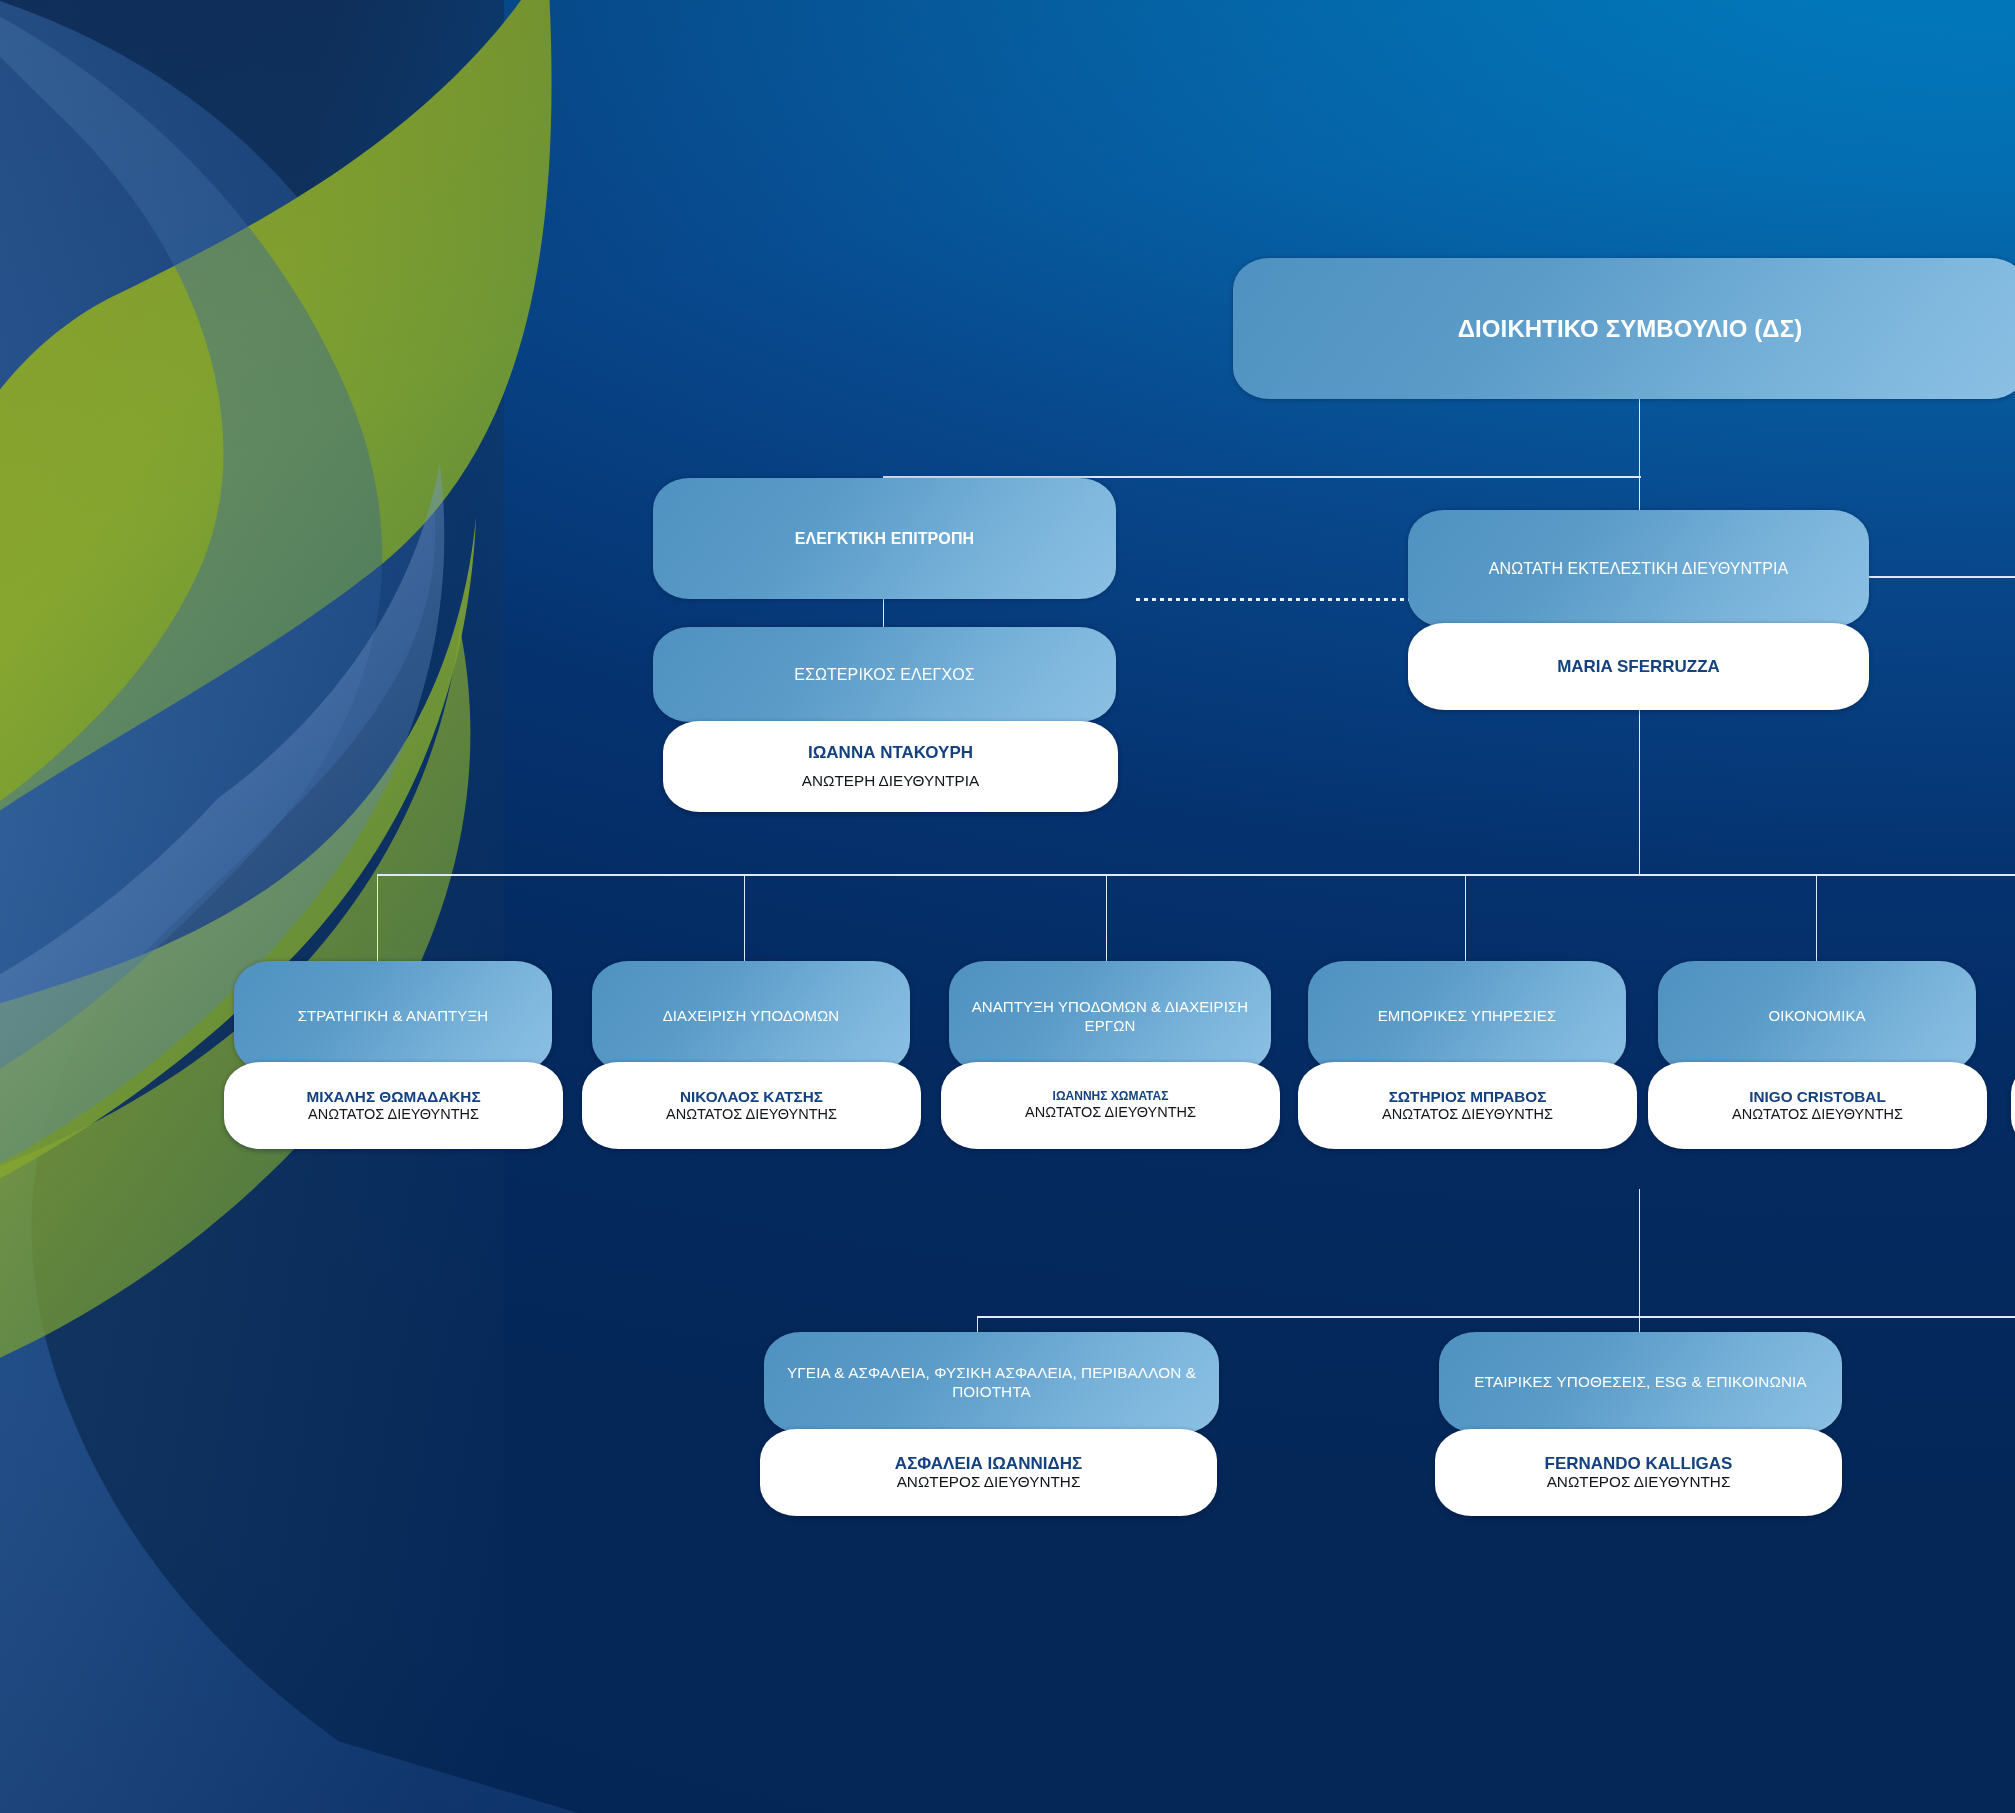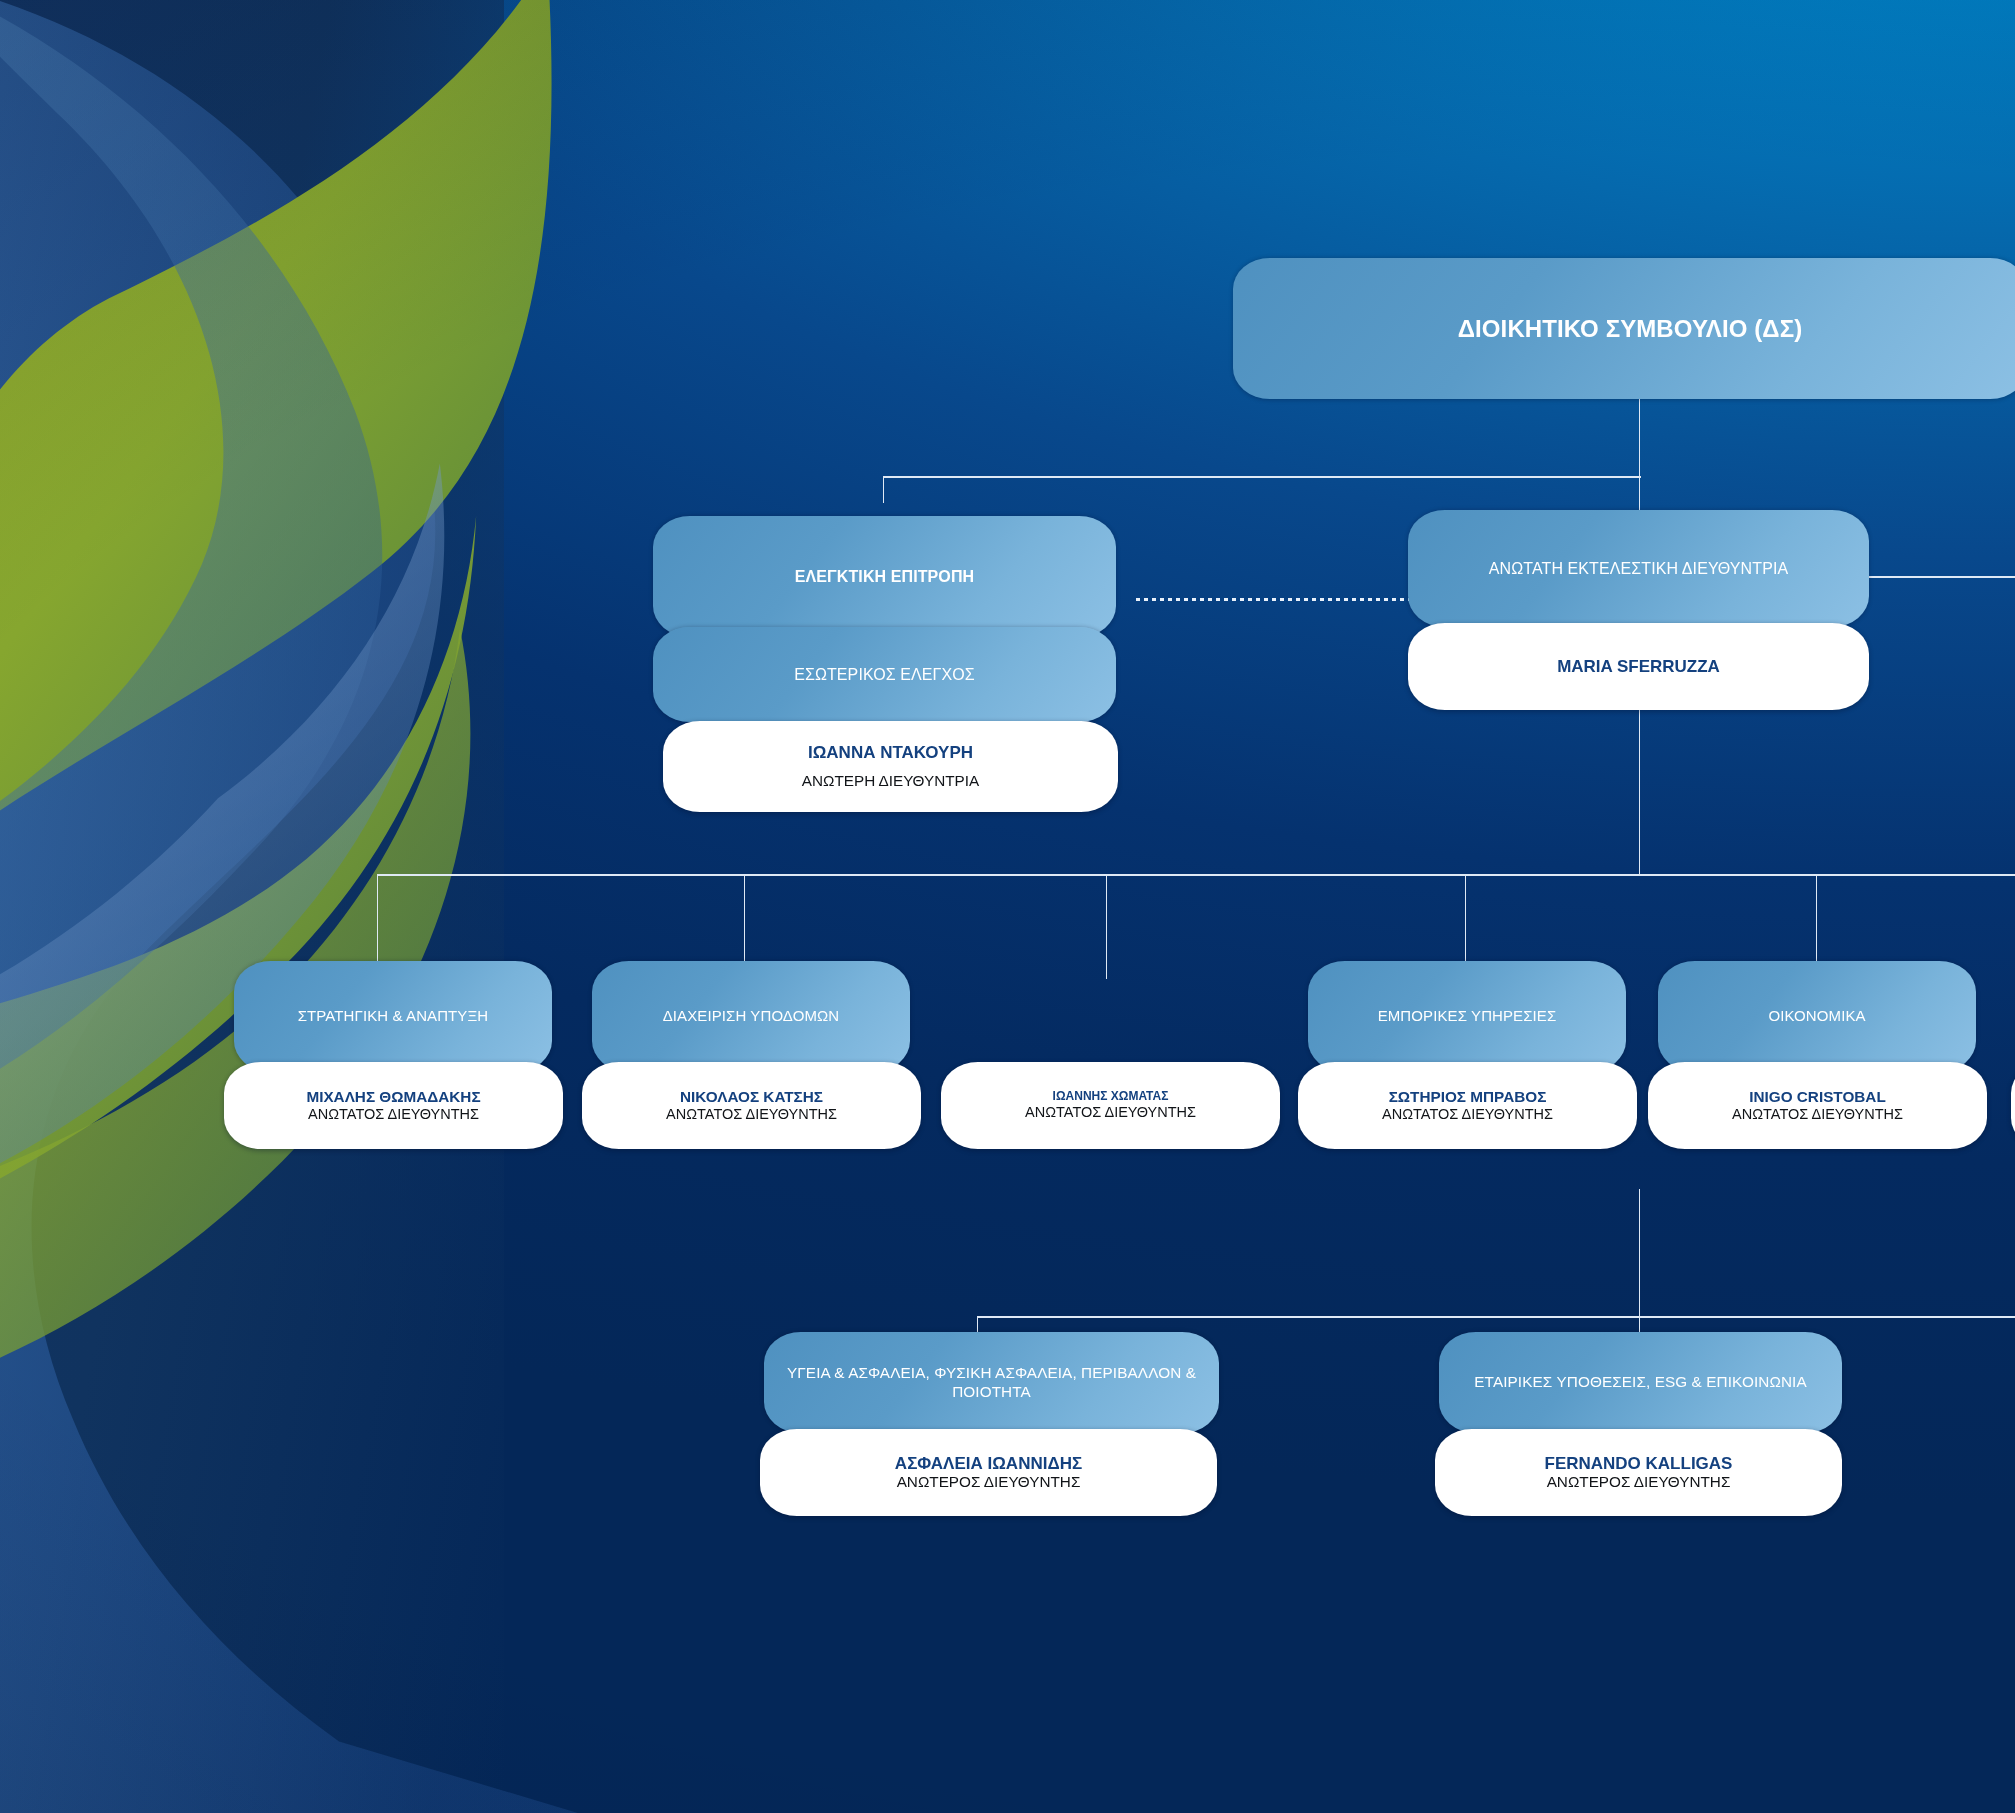--- a/index.html
+++ b/index.html
@@ -110,21 +110,21 @@
 
   <div class="ln lnv" style="left:1639px;top:1189px;height:129px;"></div>
   <div class="ln lnh" style="left:977px;top:1316px;width:1392px;"></div>
   <div class="ln lnv" style="left:977px;top:1316px;height:109px;"></div>
   <div class="ln lnv" style="left:1639px;top:1316px;height:109px;"></div>
 
   <div class="unit" style="left:1233px;top:258px;width:794px;height:141px;font-size:24px;font-weight:bold;">
     <span class="lbl">ΔΙΟΙΚΗΤΙΚΟ ΣΥΜΒΟΥΛΙΟ (ΔΣ)</span>
   </div>
 
-  <div class="unit" style="left:653px;top:478px;width:463px;height:121px;font-size:16px;font-weight:bold;margin-top:38px;">
+  <div class="unit" style="left:653px;top:478px;width:463px;height:121px;font-size:16px;font-weight:bold;">
     <span class="lbl">ΕΛΕΓΚΤΙΚΗ ΕΠΙΤΡΟΠΗ</span>
   </div>
 
   <div class="unit" style="left:653px;top:627px;width:463px;height:95px;font-size:16px;">
     <span class="lbl">ΕΣΩΤΕΡΙΚΟΣ ΕΛΕΓΧΟΣ</span>
   </div>
   <div class="person" style="left:663px;top:721px;width:455px;height:91px;gap:9px;">
     <span class="pname" style="font-size:17px;">ΙΩΑΝΝΑ ΝΤΑΚΟΥΡΗ</span>
     <span class="prole" style="font-size:15.3px;">ΑΝΩΤΕΡΗ ΔΙΕΥΘΥΝΤΡΙΑ</span>
   </div>
@@ -145,20 +145,23 @@
     </div>
 
   <div class="unit" style="left:592px;top:961px;width:318px;height:111px;font-size:15px;">
     <span class="lbl">ΔΙΑΧΕΙΡΙΣΗ ΥΠΟΔΟΜΩΝ</span>
     </div>
   <div class="person" style="left:582px;top:1062px;width:339px;height:87px;">
     <span class="pname" style="font-size:15.3px;">ΝΙΚΟΛΑΟΣ ΚΑΤΣΗΣ</span>
     <span class="prole" style="font-size:14.5px;">ΑΝΩΤΑΤΟΣ ΔΙΕΥΘΥΝΤΗΣ</span>
     </div>
 
+  <div class="unit" style="left:949px;top:961px;width:322px;height:111px;font-size:15px;">
+    <span class="lbl">ΑΝΑΠΤΥΞΗ ΥΠΟΔΟΜΩΝ &amp; ΔΙΑΧΕΙΡΙΣΗ ΕΡΓΩΝ</span>
+    </div>
   <div class="person" style="left:941px;top:1062px;width:339px;height:87px;">
     <span class="pname" style="font-size:12px;">ΙΩΑΝΝΗΣ ΧΩΜΑΤΑΣ</span>
     <span class="prole" style="font-size:14.5px;">ΑΝΩΤΑΤΟΣ ΔΙΕΥΘΥΝΤΗΣ</span>
     </div>
 
   <div class="unit" style="left:1308px;top:961px;width:318px;height:111px;font-size:15px;">
     <span class="lbl">ΕΜΠΟΡΙΚΕΣ ΥΠΗΡΕΣΙΕΣ</span>
     </div>
   <div class="person" style="left:1298px;top:1062px;width:339px;height:87px;">
     <span class="pname" style="font-size:15.3px;">ΣΩΤΗΡΙΟΣ ΜΠΡΑΒΟΣ</span>

